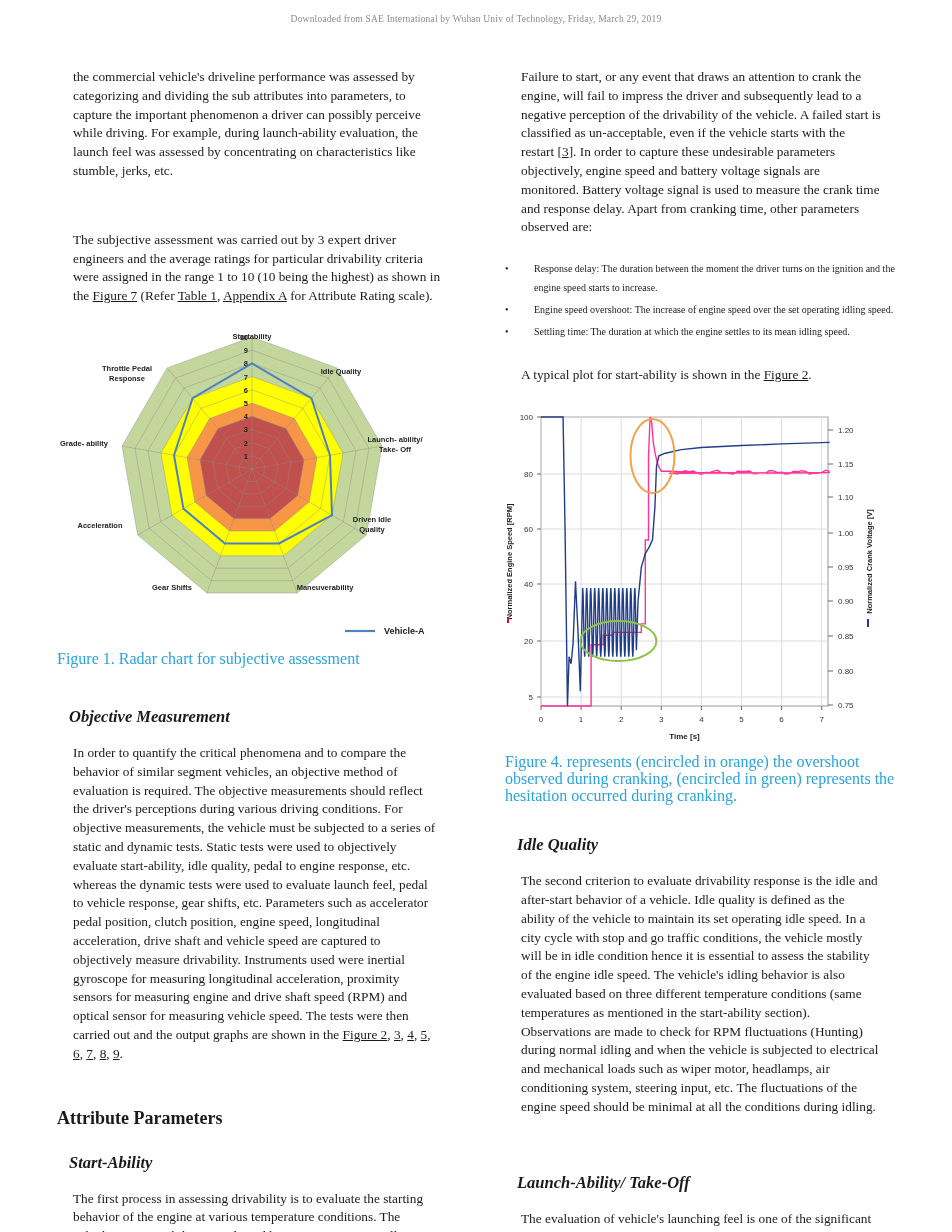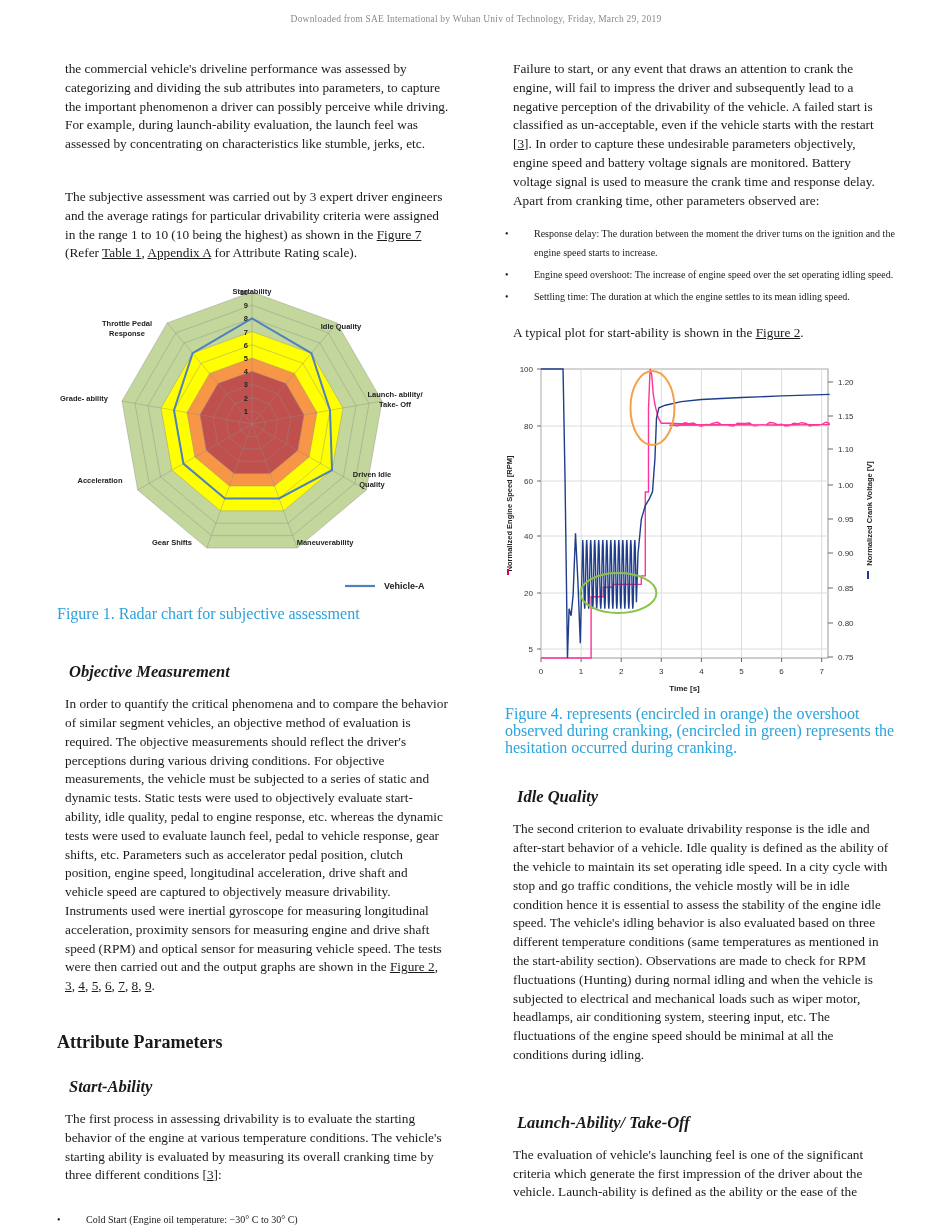--- a/index.html
+++ b/index.html
@@ -3,21 +3,21 @@
 <meta charset="utf-8">
 <style>
   html, body { margin:0; padding:0; background:#ffffff; }
   body { width:952px; height:1232px; position:relative; overflow:hidden;
          font-family:"Liberation Serif", "DejaVu Serif", serif; color:#1a1a1a; }
   .header { position:absolute; top:14px; left:0; width:952px; text-align:center;
             font-size:9.5px; color:#8a8a8a; letter-spacing:0.2px; }
   .col { position:absolute; top:52px; width:400px; }
   .col-left { left:57px; }
   .col-right { left:505px; }
-  p { margin:8px; font-size:13.3px; line-height:18.8px; }
+  p { margin:16px; font-size:13.3px; line-height:18.8px; }
   .gap { height:18px; }
   a, .lnk { color:#1a1a1a; text-decoration:underline; }
   ul.bullets { list-style:none; margin:0; padding:0; }
   ul.bullets li { position:relative; padding-left:29px; font-size:10px; line-height:18.8px; margin-bottom:3px; }
   ul.bullets li::before { content:"•"; position:absolute; left:0; top:0; }
   .caption { color:#2aa3dc; font-size:16px; line-height:17px; }
   h3.sub { font-style:italic; font-weight:bold; font-size:16.5px; margin:12px; line-height:22px; }
   h2.sec { font-weight:bold; font-size:18px; margin:0; line-height:24px; }
   .figure { position:relative; }
   svg text { font-family:"Liberation Sans", "DejaVu Sans", sans-serif; }

